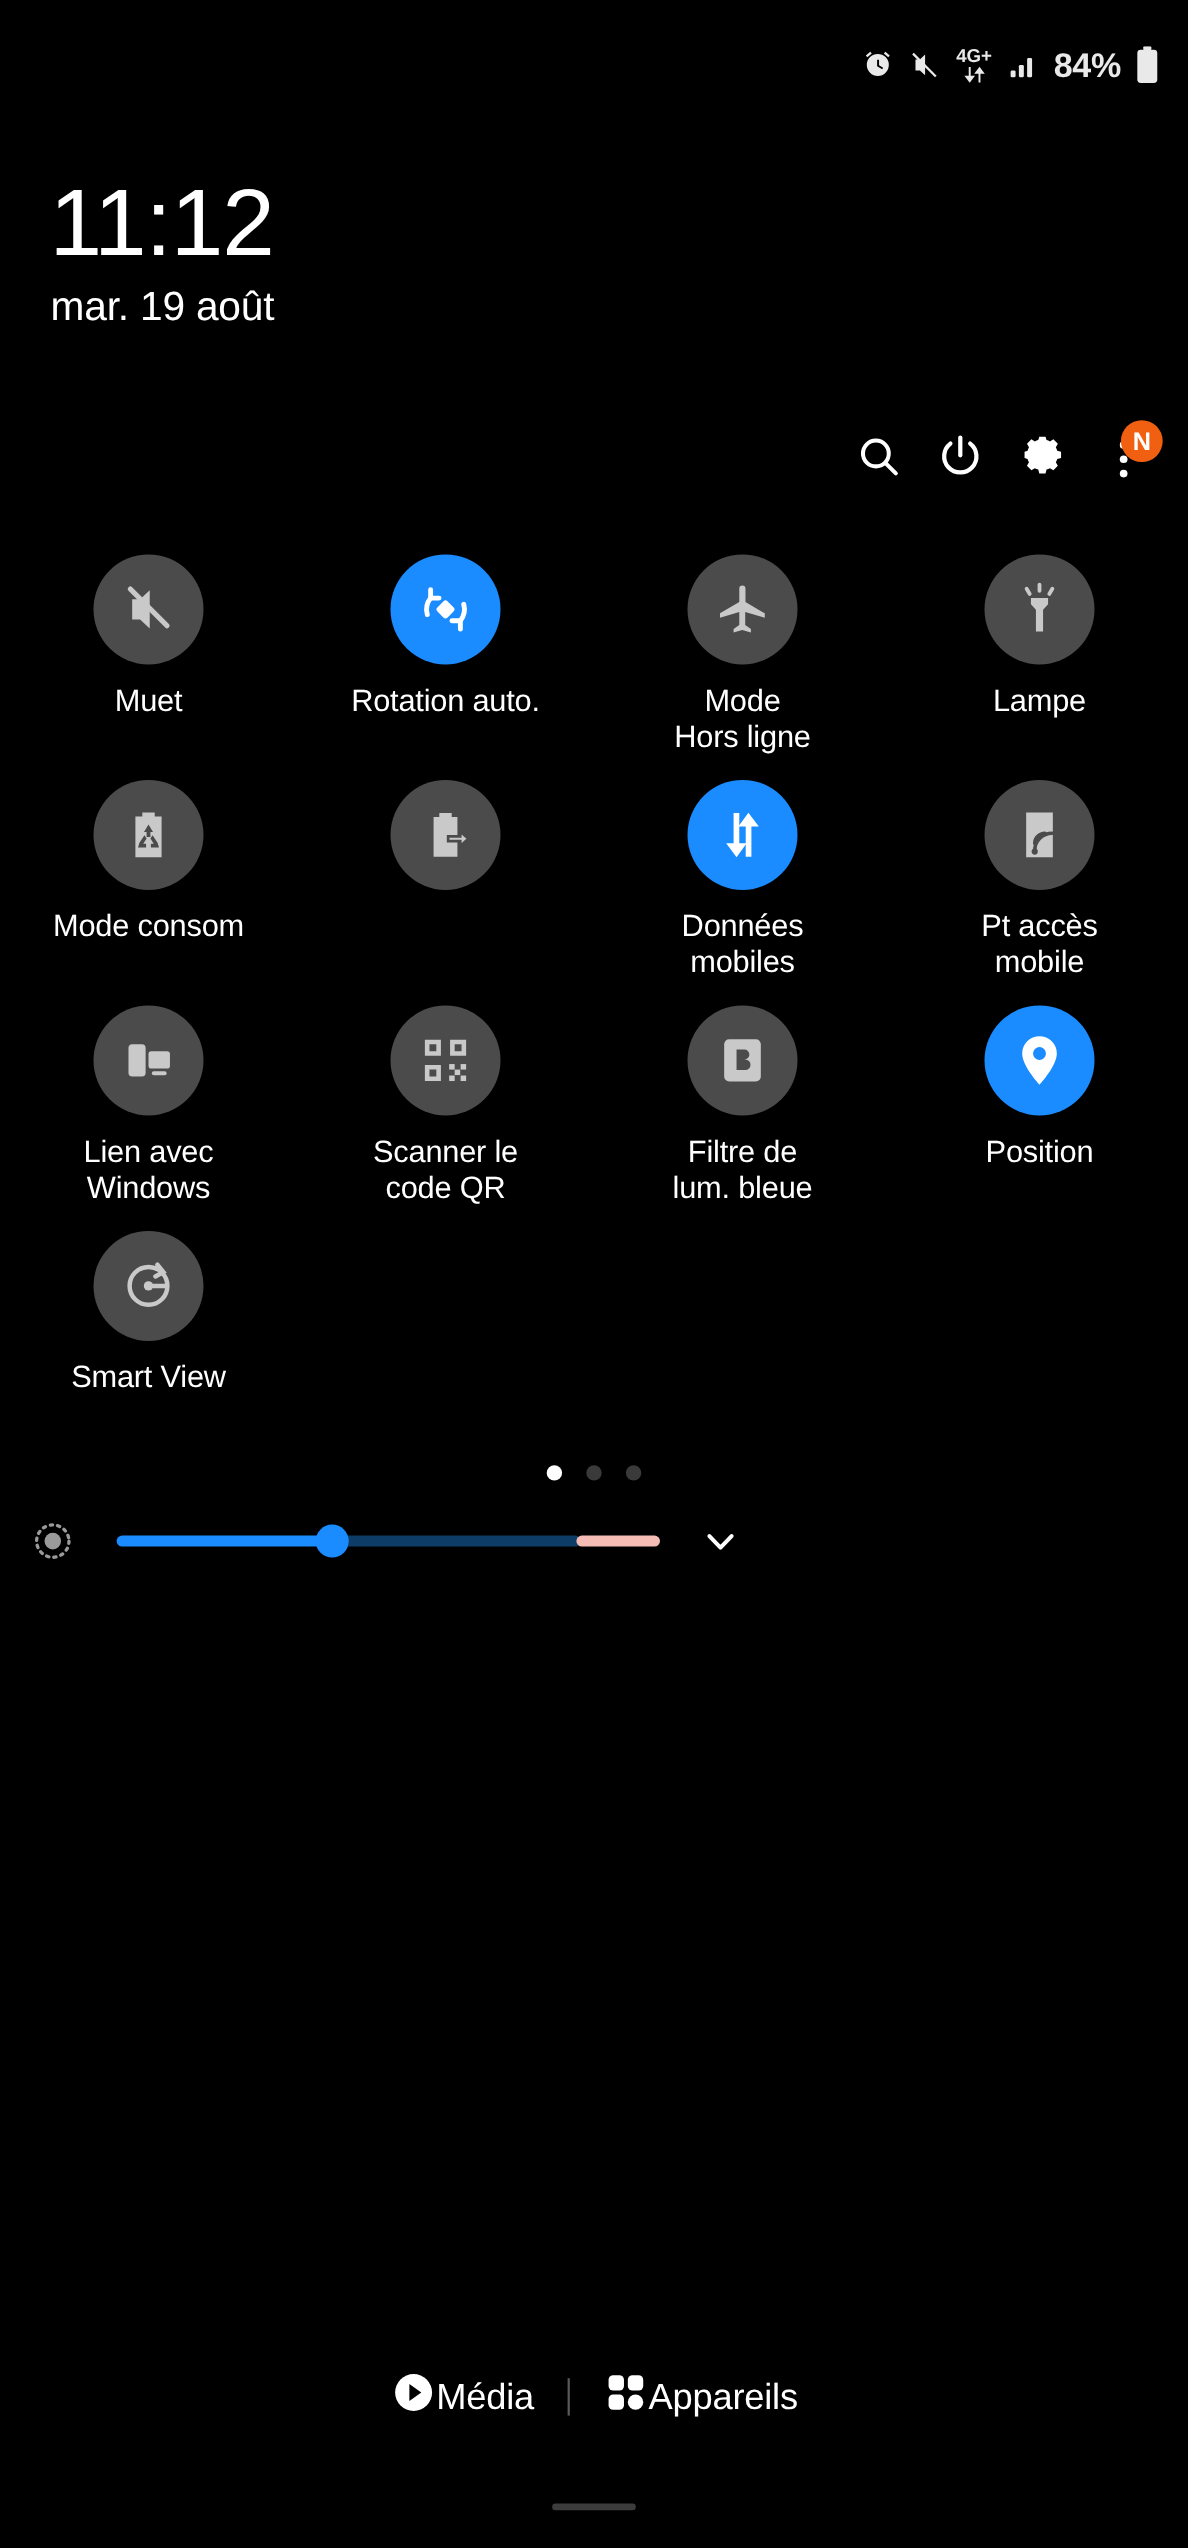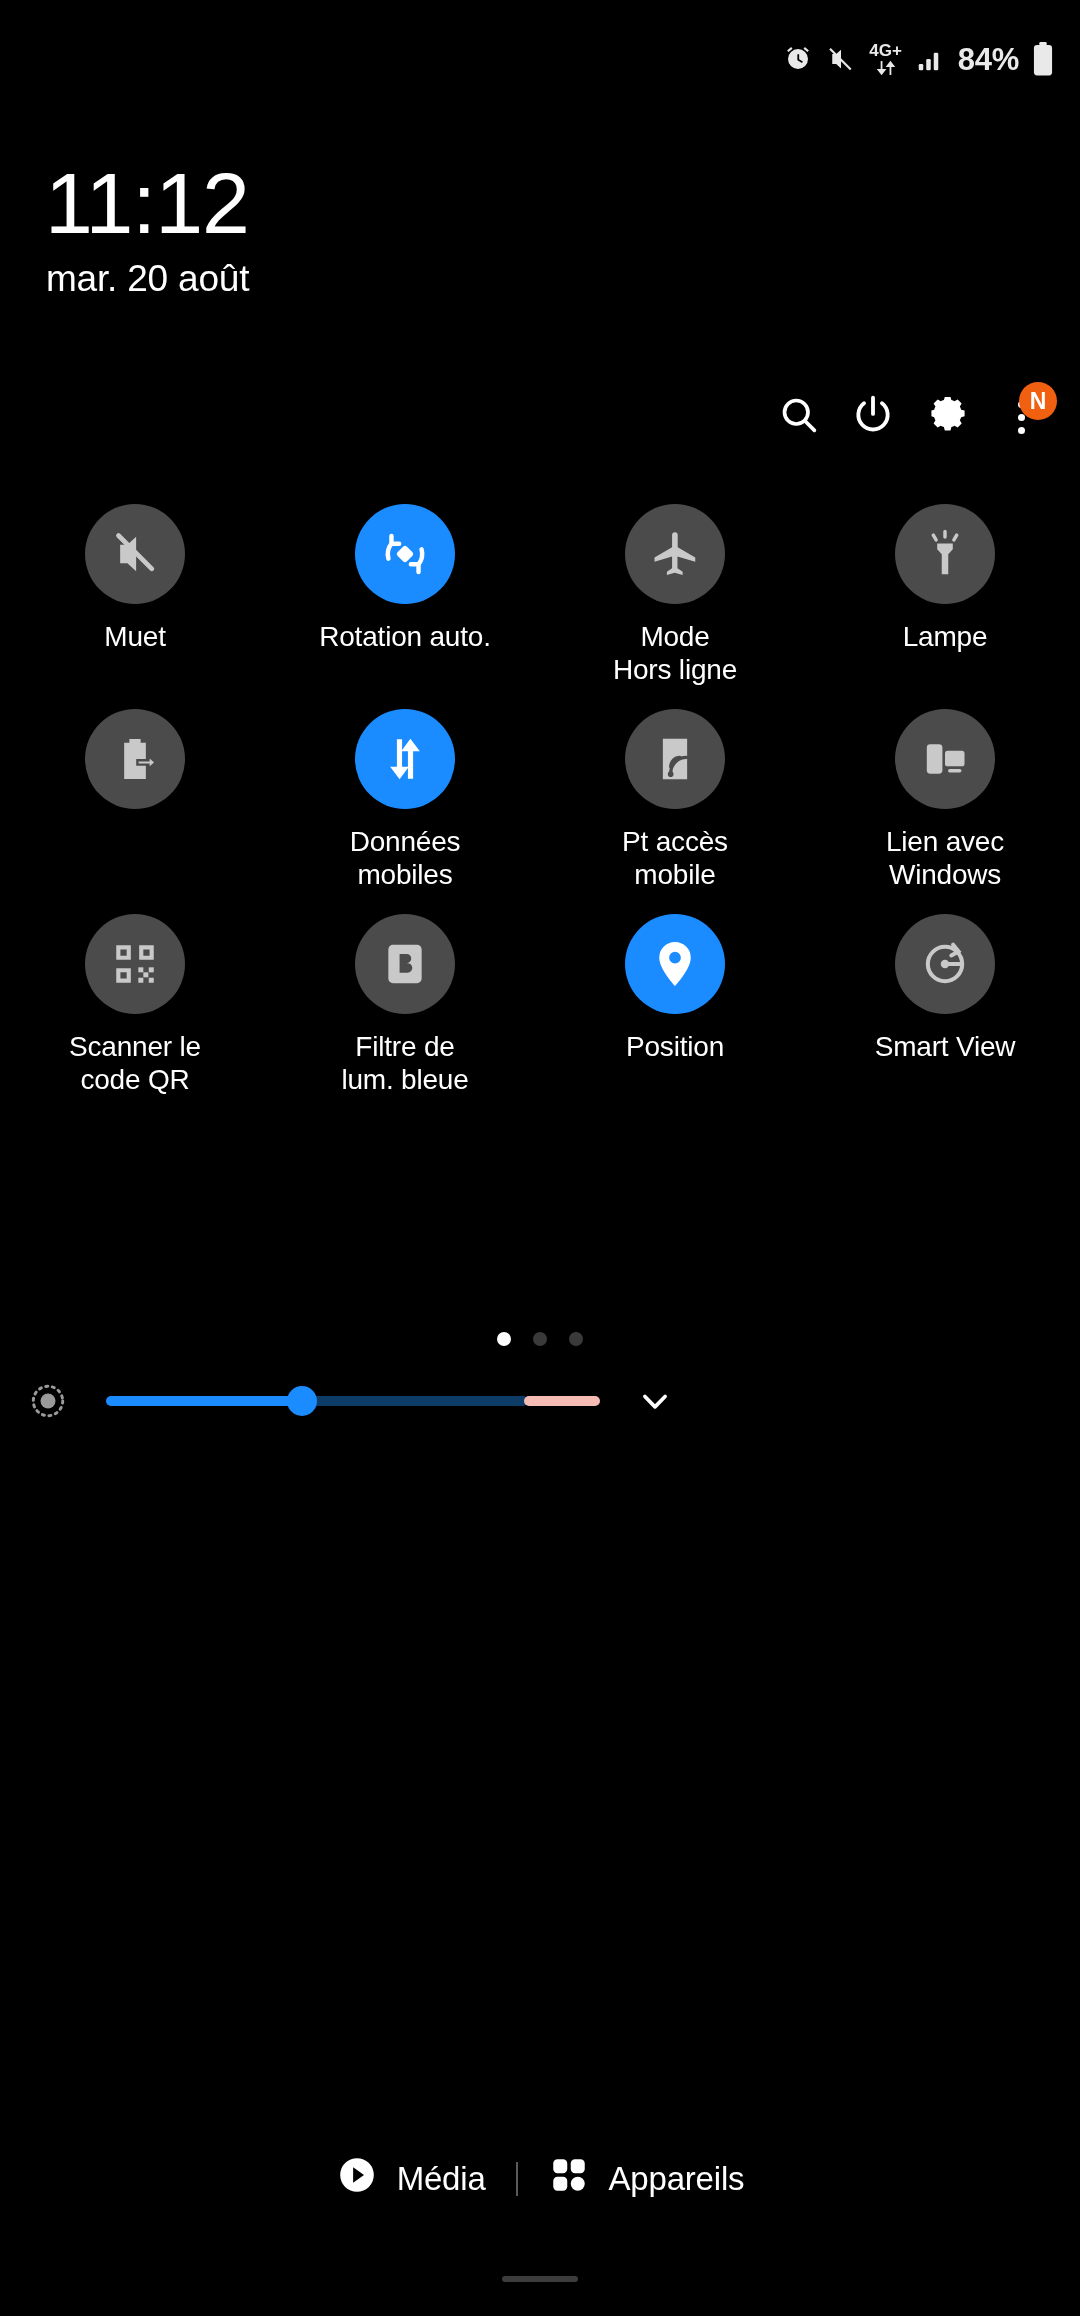--- a/index.html
+++ b/index.html
@@ -118,21 +118,21 @@
     width:30px; height:30px; border-radius:50%;
     background:#1a8cff;
   }
   .chev { width:110px; display:flex; justify-content:center; align-items:center; }
 
   
   .bottom {
     position:absolute; top:2140px; left:0; width:1080px; height:78px;
     display:flex; align-items:center; justify-content:center; gap:0px;
   }
-  .bbtn { display:flex; align-items:center; gap:19px; padding:0 22px; }
+  .bbtn { display:flex; align-items:center; padding:0 22px; }
   .bbtn span {
     color:#ffffff; font-size:33px; font-weight:400; letter-spacing:-0.2px;
   }
   .bsep { width:2px; height:34px; background:#5a5a5a; margin:0 8px; }
 
   .homebar {
     position:absolute; bottom:34px; left:50%; transform:translateX(-50%);
     width:76px; height:6px; border-radius:3px; background:#3c3c3c;
   }
 </style>
@@ -176,21 +176,21 @@
 
     <span class="sb-icon">
       <svg width="22" height="34" viewBox="0 0 14 24" fill="#e9e9e9">
         <rect x="4.4" y="0" width="5.2" height="2.6" rx="0.8"></rect>
         <rect x="0.6" y="2.2" width="12.8" height="21.4" rx="2.2"></rect>
       </svg>
     </span>
   </div>
 
   <div class="clock">11:12</div>
-  <div class="date">mar. 20 août</div>
+  <div class="date">mar. 19 août</div>
 
   <div class="actions">
 
     <div class="act-btn">
       <span>
         <svg width="44" height="44" viewBox="0 0 24 24" fill="none" stroke="#fff" stroke-width="2">
           <circle cx="10.5" cy="10.5" r="6.4"></circle>
           <line x1="15.3" y1="15.3" x2="20.4" y2="20.4" stroke-linecap="round"></line>
         </svg>
       </span>
@@ -263,20 +263,29 @@
     <div class="tile">
       <div class="tile-circle">
         <svg width="52" height="52" viewBox="0 0 24 24" fill="#c9c9c9">
           <path d="M12 1.6v2.6M6.6 3.3l1.3 2.2M17.4 3.3l-1.3 2.2" stroke="#c9c9c9" stroke-width="1.6" stroke-linecap="round"></path>
           <path d="M8.4 7.2h7.2v2.6l-2.1 2.3v9.2h-3v-9.2L8.4 9.8z"></path>
         </svg>
       </div>
       <div class="tile-label">Lampe</div>
     </div>
 
+    <div class="tile">
+      <div class="tile-circle">
+        <svg width="52" height="52" viewBox="0 0 24 24">
+          <path d="M9.4 2.6h5.2v1.7h2.9v17.1H6.5V4.3h2.9z" fill="#c9c9c9"></path>
+          <path d="M12 7.6l1.9 3.2h-1.1v2.1h-1.6v-2.1h-1.1zM8.2 15.3l2.1-3.2.9 1.4-1.4 2.2h1.2v1.6H7.6zM15.8 15.3l-2.1-3.2-.9 1.4 1.4 2.2h-1.2v1.6h3.4z" fill="#4b4b4b"></path>
+        </svg>
+      </div>
+      <div class="tile-label clip">Mode consom</div>
+    </div>
 
     <div class="tile">
       <div class="tile-circle">
         <svg width="52" height="52" viewBox="0 0 24 24">
           <path d="M9.4 2.8h5.2v1.7h2.4v16.7H7V4.5h2.4z" fill="#c9c9c9"></path>
           <path d="M13.1 12.6h5.1v-2l3.4 3-3.4 3v-2h-5.1z" fill="#c9c9c9" stroke="#4b4b4b" stroke-width="1.1"></path>
         </svg>
       </div>
     </div>
 

